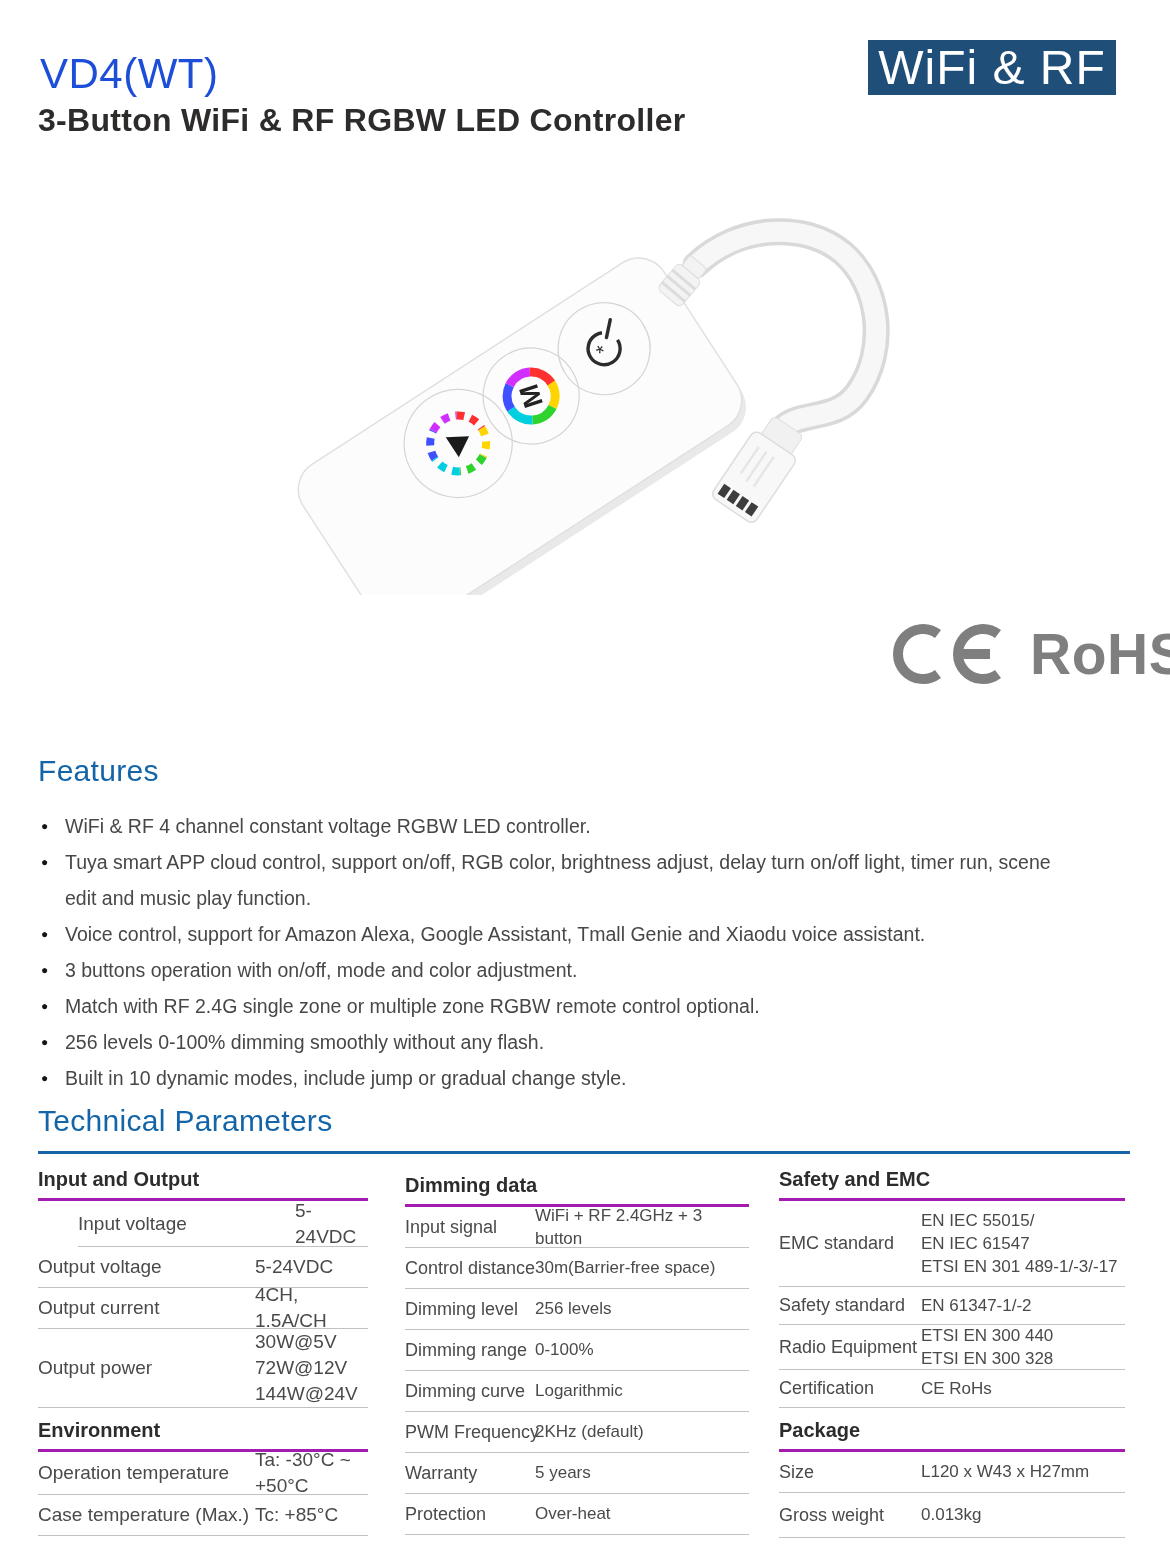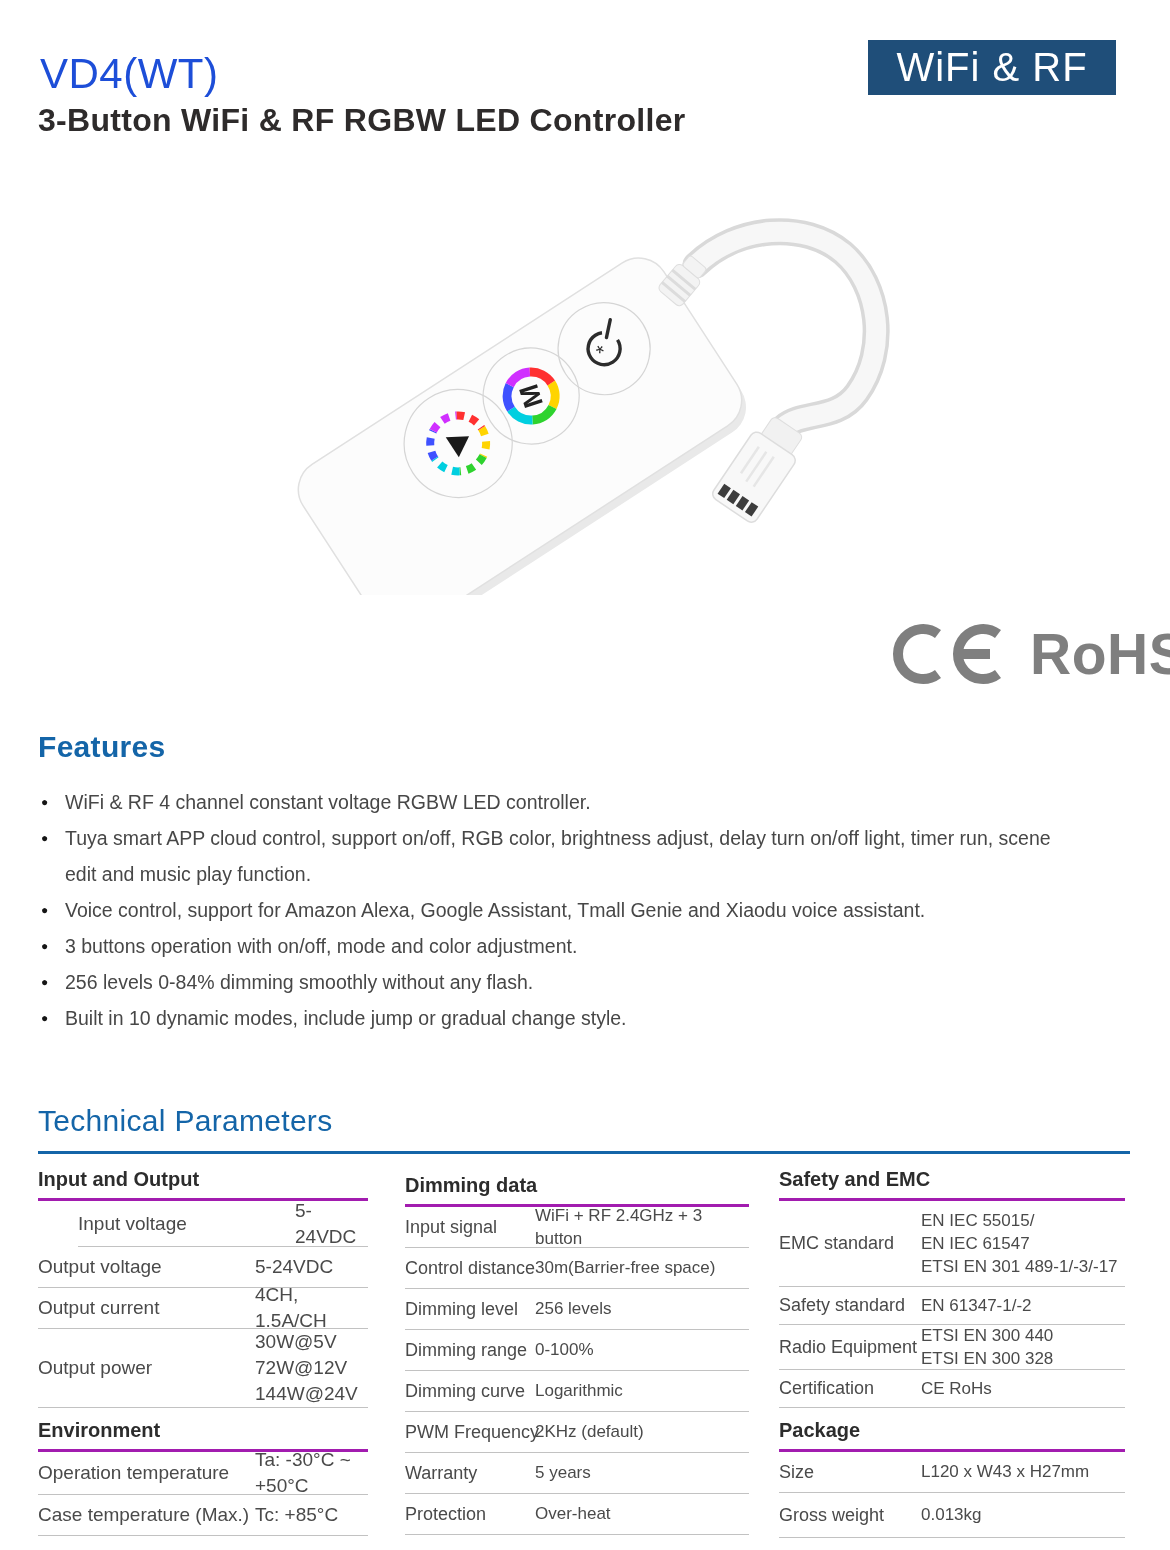--- a/index.html
+++ b/index.html
@@ -4,21 +4,21 @@
 <style>
   html,body{margin:0;padding:0;}
   body{
     width:1170px;height:1550px;position:relative;overflow:hidden;
     background:#ffffff;font-family:"Liberation Sans", sans-serif;
     -webkit-font-smoothing:antialiased;
   }
   
   .model{position:absolute;left:40px;top:22px;font-size:42px;color:#1d4ed8;letter-spacing:.5px;}
   .badge{position:absolute;left:868px;top:40px;width:248px;height:55px;background:#1f4e79;
-         color:#fff;font-size:40px;display:flex;align-items:center;justify-content:center;letter-spacing:1px;}
+         color:#fff;font-size:48px;display:flex;align-items:center;justify-content:center;letter-spacing:1px;}
   .subtitle{position:absolute;left:38px;top:102px;font-size:32px;color:#2e2b2b;letter-spacing:.3px;}
   
   .product{position:absolute;left:290px;top:215px;}
   
   .marks{position:absolute;left:888px;top:618px;display:flex;align-items:center;gap:24px;}
   .rohs{font-size:57px;font-weight:bold;color:#7f7f7f;letter-spacing:.5px;}
   
   .features{position:absolute;left:38px;top:730px;width:1030px;}
   .section-title{font-size:30px;color:#1465a8;margin:0;letter-spacing:.3px;}
   .features ul{list-style:none;margin:20px 0 0 2px;padding:0;}
@@ -123,27 +123,28 @@
 <div class="marks">
   <svg width="118" height="72" viewBox="0 0 118 72">
     <path d="M 50 16 A 25 25 0 1 0 50 56" fill="none" stroke="#7f7f7f" stroke-width="10"></path>
     <path d="M 110 16 A 25 25 0 1 0 110 56" fill="none" stroke="#7f7f7f" stroke-width="10"></path>
     <line x1="74" y1="36" x2="102" y2="36" stroke="#7f7f7f" stroke-width="10"></line>
   </svg>
   <span class="rohs">RoHS</span>
 </div>
 
 <section class="features">
-  <h3 class="section-title" style="font-weight:bold;">Features</h3>
+  <h3 class="section-title" style="font-weight:normal;margin-top:24px;">Features</h3>
   <ul>
     <li><span>WiFi &amp; RF 4 channel constant voltage RGBW LED controller.</span></li>
     <li><span>Tuya smart APP cloud control, support on/off, RGB color, brightness adjust, delay turn on/off light, timer run, scene edit and music play function.</span></li>
     <li><span>Voice control, support for Amazon Alexa, Google Assistant, Tmall Genie and Xiaodu voice assistant.</span></li>
     <li><span>3 buttons operation with on/off, mode and color adjustment.</span></li>
-    <li><span>256 levels 0-84% dimming smoothly without any flash.</span></li>
+    <li><span>Match with RF 2.4G single zone or multiple zone RGBW remote control optional.</span></li>
+    <li><span>256 levels 0-100% dimming smoothly without any flash.</span></li>
     <li><span>Built in 10 dynamic modes, include jump or gradual change style.</span></li>
   </ul>
 </section>
 
 <h3 class="section-title tech-title" style="font-weight:normal;">Technical Parameters</h3>
 <div class="blue-rule"></div>
 
 <div class="tcol c1">
   <div class="thead first">Input and Output</div>
   <div class="trow rh45">

